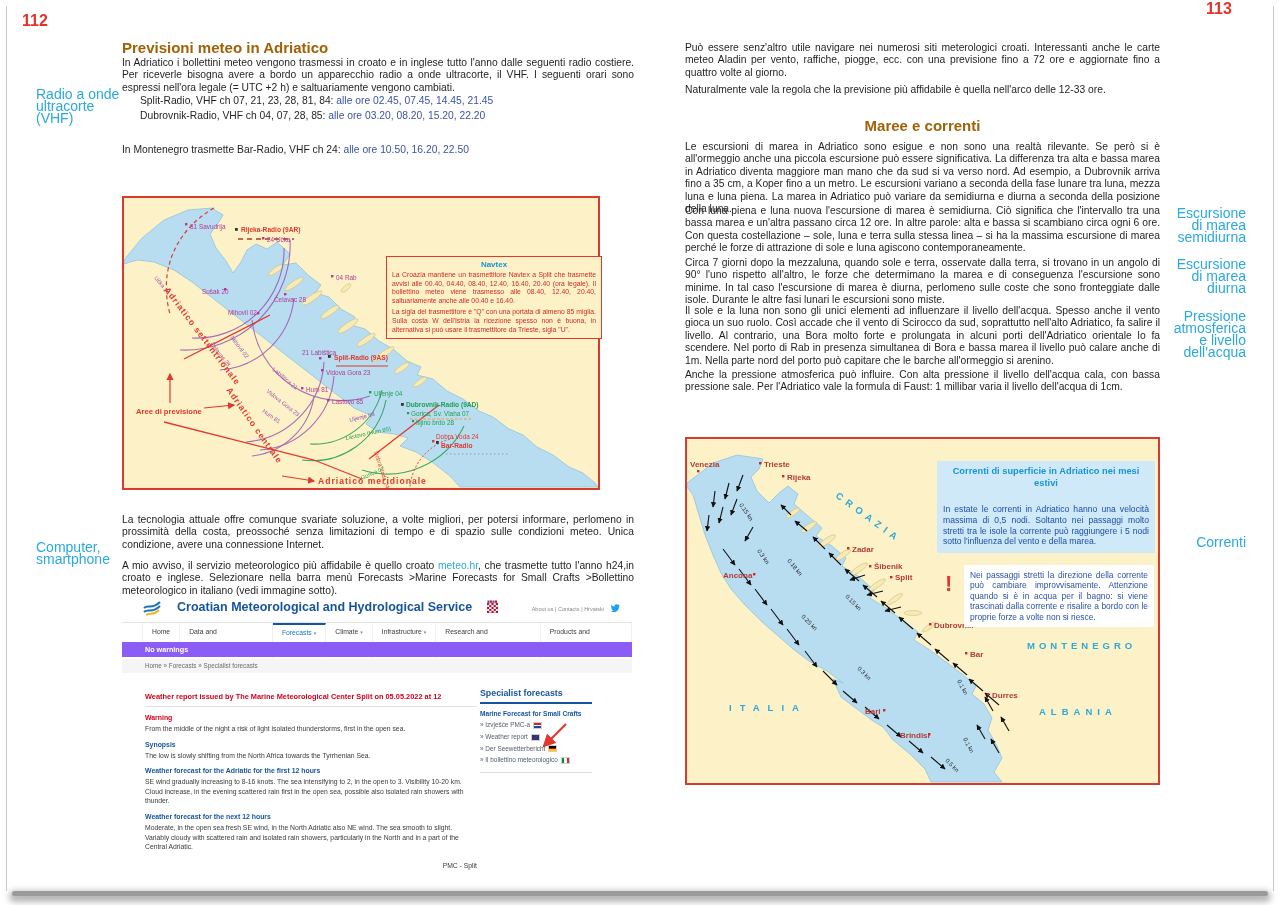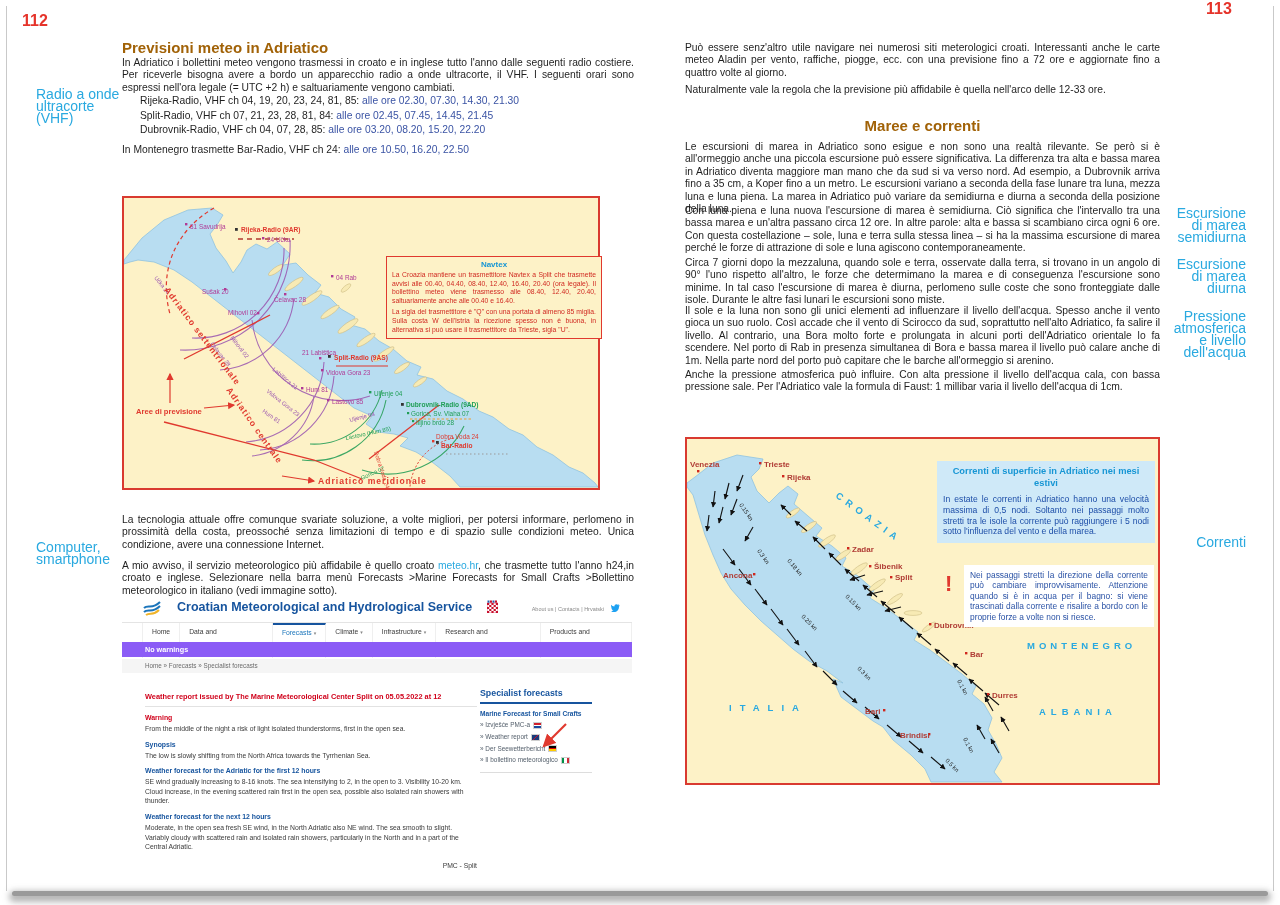--- a/index.html
+++ b/index.html
@@ -49,21 +49,21 @@
   .sidebar-sub{color:#16549e;font-weight:bold;font-size:6.6px;margin-top:6px}
   .sidebar-item{font-size:6.4px;color:#55606c;margin-top:4px}
   .flag{display:inline-block;width:7px;height:5px;margin-left:3px;vertical-align:middle;border:0.5px solid #cfcfcf}
   .flag-hr{background:linear-gradient(#d21f2c 33%,#fff 33%,#fff 66%,#1c4a9e 66%)}
   .flag-gb{background:linear-gradient(135deg,#1a3b7c 45%,#c8102e 45%,#c8102e 55%,#1a3b7c 55%)}
   .flag-de{background:linear-gradient(#000 33%,#dd0000 33%,#dd0000 66%,#ffcc00 66%)}
   .flag-it{background:linear-gradient(90deg,#009246 33%,#fff 33%,#fff 66%,#ce2b37 66%)}
   .sidebar-div{height:1px;background:#ddd;margin-top:8px}
   
   .infobox{position:absolute;left:250px;top:22px;width:206px;background:#cfe9f8;padding:5px 6px 6px 6px}
-  .infobox-title{text-align:center;color:#1796d4;font-weight:bold;font-size:9.3px;line-height:11.5px;margin-bottom:5px}
+  .infobox-title{text-align:center;color:#1796d4;font-weight:bold;font-size:9.3px;line-height:11.5px;margin-bottom:15px}
   .infobox-body{color:#1d4ea8;font-size:8.6px;line-height:10.8px;text-align:justify}
   .warnbox{position:absolute;left:277px;top:126px;width:178px;background:#fff;padding:5px 6px}
   .warnbox-body{color:#2a52a5;font-size:8.4px;line-height:10.4px;text-align:justify}
   .warnmark{position:absolute;left:258px;top:132px;color:#e0392e;font-size:22px;font-weight:bold}
   svg text{font-family:"Liberation Sans",sans-serif}
   .stM{fill:#b03a96;font-size:6.4px}
   .stR{fill:#e0392e;font-size:6.6px;font-weight:bold}
   .stRs{fill:#e0392e;font-size:6.4px}
   .stG{fill:#1f9e55;font-size:6.4px}
   .stGb{fill:#1f9e55;font-size:6.6px;font-weight:bold}
@@ -85,21 +85,20 @@
   <div class="bottom-shadow"></div>
 
   <div class="abs pageno" style="left:22px;top:12px">112</div>
   <div class="abs margin-label" style="left:36px;top:88px;width:92px">Radio a onde ultracorte (VHF)</div>
   <div class="abs margin-label" style="left:36px;top:541px;width:72px">Computer, smartphone</div>
 
   <div class="abs h-red" style="left:122px;top:39px">Previsioni meteo in Adriatico</div>
   <div class="abs body-text" style="left:122px;top:57px;width:512px">In Adriatico i bollettini meteo vengono trasmessi in croato e in inglese tutto l'anno dalle seguenti radio costiere. Per riceverle bisogna avere a bordo un apparecchio radio a onde ultracorte, il VHF. I seguenti orari sono espressi nell'ora legale (= UTC +2 h) e saltuariamente vengono cambiati.</div>
 
   <div class="abs" style="left:140px;top:94px">
-    <div class="sched-line"><span>Rijeka-Radio, VHF ch 04, 19, 20, 23, 24, 81, 85:</span> <span class="blue-times">alle ore 02.30, 07.30, 14.30, 21.30</span></div>
     <div class="sched-line"><span>Split-Radio, VHF ch  07, 21, 23, 28, 81, 84:</span> <span class="blue-times">alle ore 02.45, 07.45, 14.45, 21.45</span></div>
     <div class="sched-line"><span>Dubrovnik-Radio, VHF ch 04, 07, 28, 85:</span> <span class="blue-times">alle ore 03.20, 08.20, 15.20, 22.20</span></div>
   </div>
   <div class="abs sched-line" style="left:122px;top:143px"><span>In Montenegro trasmette Bar-Radio, VHF ch 24:</span> <span class="blue-times">alle ore 10.50, 16.20, 22.50</span></div>
 
   <div class="abs mapbox" style="left:122px;top:196px;width:474px;height:290px">
     <svg width="474" height="290" viewBox="0 0 474 290">
       <defs>
         <marker id="arrR" markerWidth="7" markerHeight="7" refX="5" refY="3" orient="auto">
             <path d="M0,0L6,3L0,6Z" fill="#e0392e"></path>

